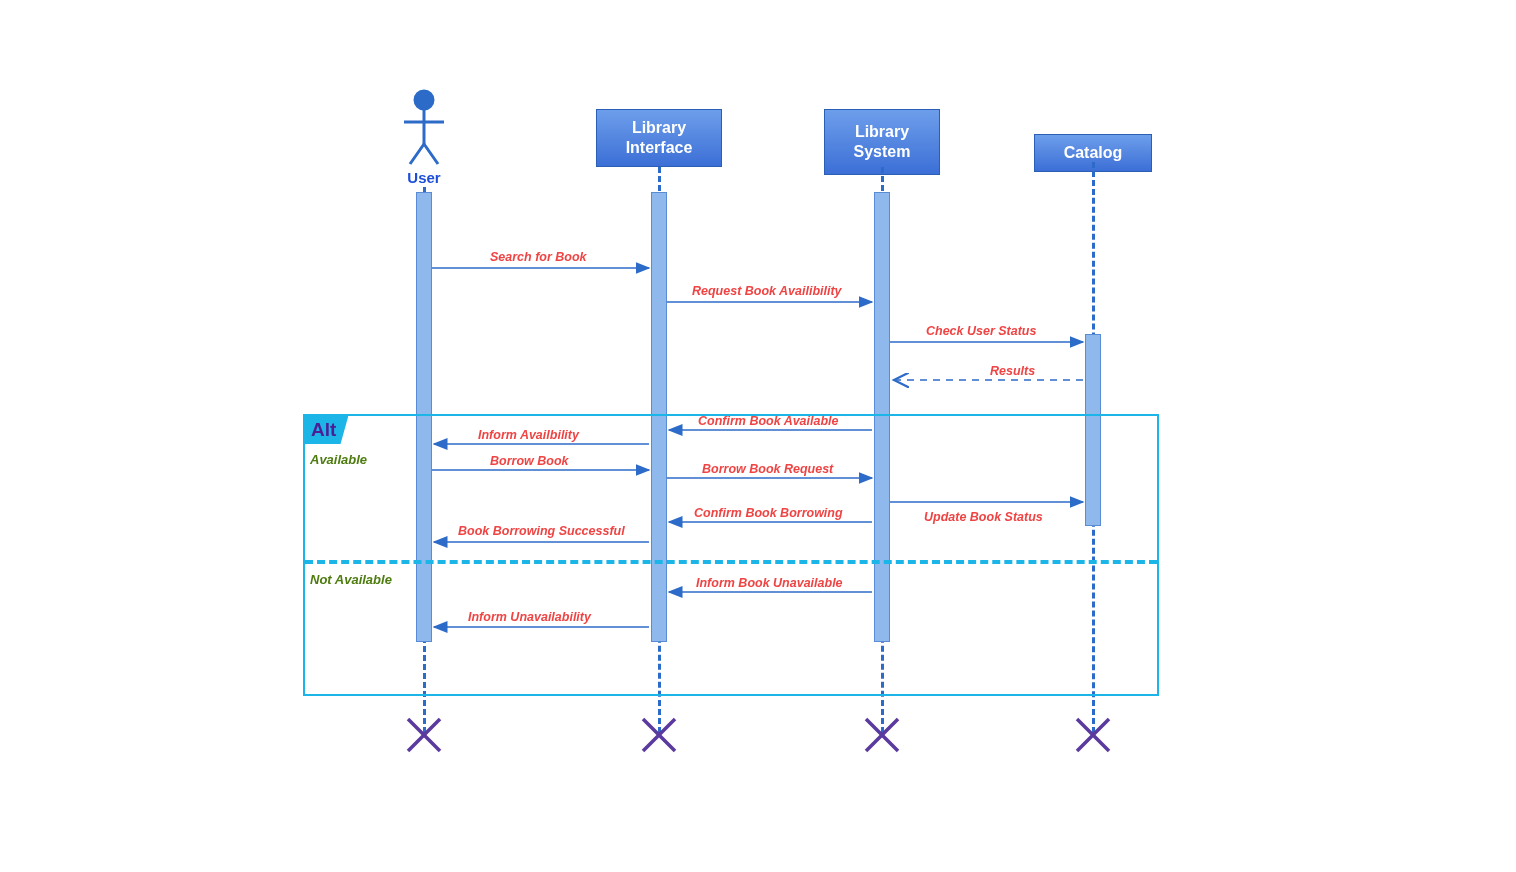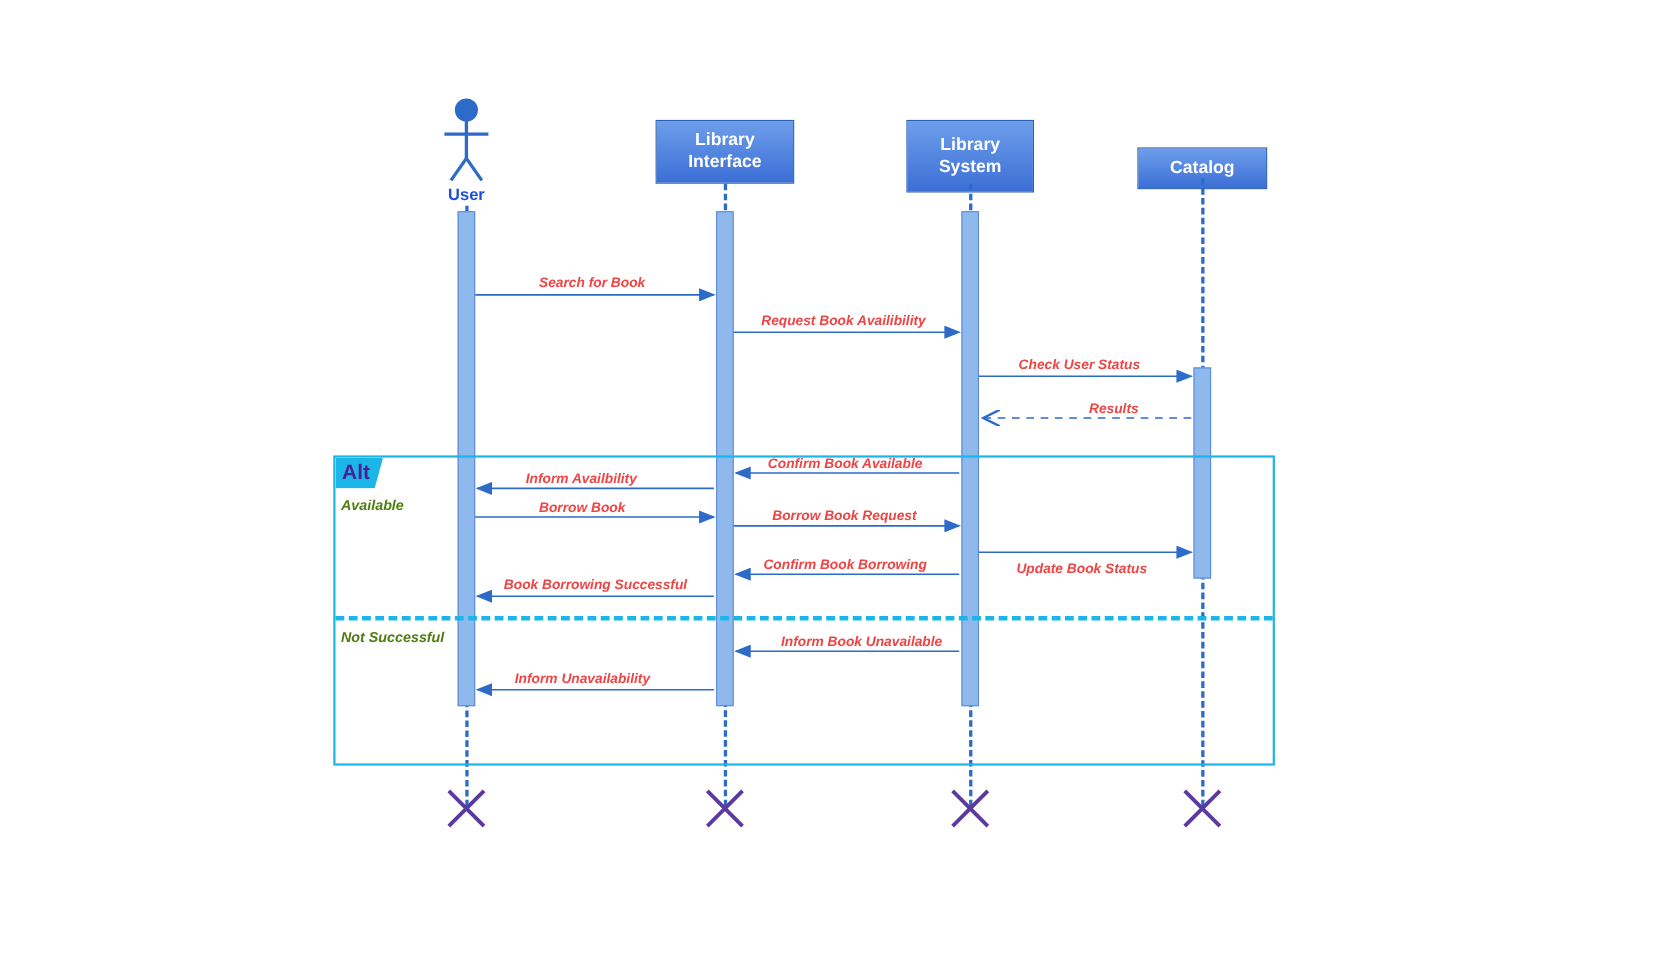--- a/index.html
+++ b/index.html
@@ -131,21 +131,21 @@
 
     <div class="activation" style="left:378px; top:170px; height:450px;"></div>
     <div class="activation" style="left:613px; top:170px; height:450px;"></div>
     <div class="activation" style="left:836px; top:170px; height:450px;"></div>
     <div class="activation" style="left:1047px; top:312px; height:192px;"></div>
 
     <div class="alt-frame" style="left:265px; top:392px; width:856px; height:282px;"></div>
     <div class="alt-tab" style="left:267px; top:394px;">Alt</div>
     <div class="alt-cond" style="left:272px; top:430px;">Available</div>
     <div class="alt-divider" style="left:267px; top:538px; width:852px;"></div>
-    <div class="alt-cond" style="left:272px; top:550px;">Not Successful</div>
+    <div class="alt-cond" style="left:272px; top:550px;">Not Available</div>
 
     <svg class="overlay">
       <defs>
         <marker id="arrow" markerWidth="10" markerHeight="8" refX="9" refY="4" orient="auto">
           <path d="M0,0 L10,4 L0,8 Z" fill="#2d6bc8"></path>
         </marker>
         <marker id="arrowOpen" markerWidth="12" markerHeight="10" refX="10" refY="5" orient="auto">
           <path d="M0,0 L10,5 L0,10" fill="none" stroke="#2d6bc8" stroke-width="1.5"></path>
         </marker>
       </defs>
@@ -192,17 +192,17 @@
     <div class="msg-label" style="left:654px; top:262px;">Request Book Availibility</div>
     <div class="msg-label" style="left:888px; top:302px;">Check User Status</div>
     <div class="msg-label" style="left:952px; top:342px;">Results</div>
     <div class="msg-label" style="left:660px; top:392px;">Confirm Book Available</div>
     <div class="msg-label" style="left:440px; top:406px;">Inform Availbility</div>
     <div class="msg-label" style="left:452px; top:432px;">Borrow Book</div>
     <div class="msg-label" style="left:664px; top:440px;">Borrow Book Request</div>
     <div class="msg-label" style="left:886px; top:464px;margin-top:24px;">Update Book Status</div>
     <div class="msg-label" style="left:656px; top:484px;">Confirm Book Borrowing</div>
     <div class="msg-label" style="left:420px; top:502px;">Book Borrowing Successful</div>
-    <div class="msg-label" style="left:658px; top:554px;margin-left:14px;">Inform Book Unavailable</div>
+    <div class="msg-label" style="left:658px; top:554px;">Inform Book Unavailable</div>
     <div class="msg-label" style="left:430px; top:588px;">Inform Unavailability</div>
 
   </div>
 </div>
 
 </body></html>

